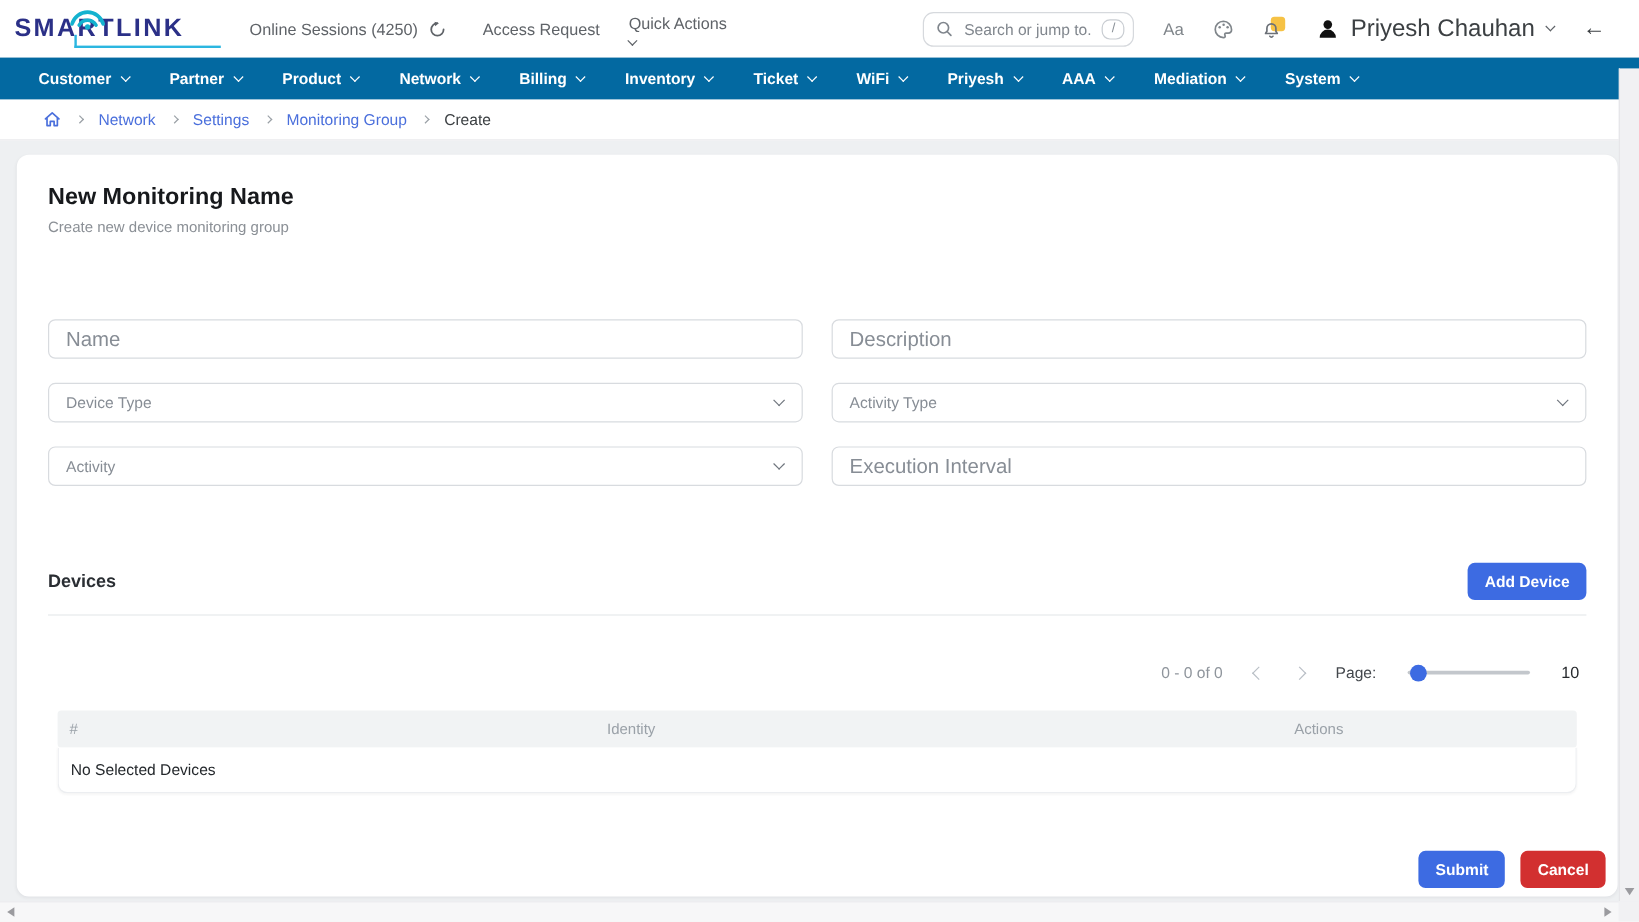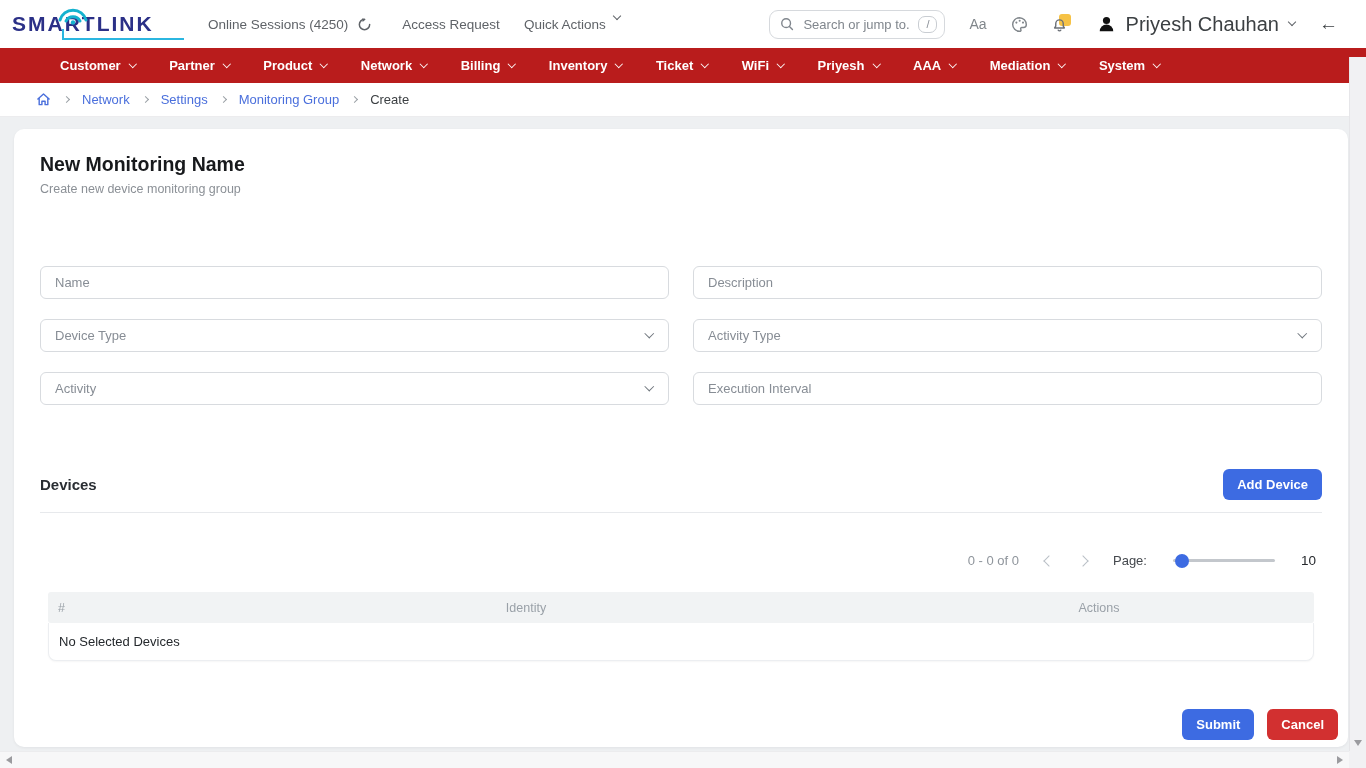--- a/index.html
+++ b/index.html
@@ -13,42 +13,42 @@
   .topbar { height:48px; background:#fff; display:flex; align-items:center; padding:0 14px 0 12px; }
   .logo { position:relative; width:196px; flex:0 0 auto; }
   .logo-text { font-size:21px; font-weight:800; letter-spacing:2px; color:#2b3087; }
   .logo-underline { position:absolute; left:50px; bottom:-4px; width:122px; height:2px; background:#2bb6e0; }
   .logo-tick { position:absolute; left:50px; bottom:-4px; width:2px; height:11px; background:#2bb6e0; }
   .wifi-arcs { position:absolute; left:44px; top:-7px; }
   .hd-text { font-size:13.5px; color:#5f6368; white-space:nowrap; }
   .sessions { }
   .refresh { margin-left:9px; display:flex; align-items:center; cursor:pointer; }
   .access { margin-left:30px; cursor:pointer; }
-  .quick { margin-left:24px; display:flex; gap:8px; cursor:pointer; }
+  .quick { margin-left:24px; display:flex; gap:8px; cursor:pointer;flex-direction:column; }
   .chev { width:7px; height:7px; border-right:1.8px solid currentColor; border-bottom:1.8px solid currentColor;
           transform:rotate(45deg); display:inline-block; margin-top:-4px; }
   .chev.sm { width:6px; height:6px; }
   .searchbox { margin-left:auto; width:176px; height:29px; border:1px solid #d6d9dd; border-radius:9px;
                display:flex; align-items:center; padding:0 7px 0 10px; gap:7px; background:#fff; }
   .searchbox input { border:none; outline:none; flex:1; min-width:0; font-size:13px; color:#3c4043;
                      font-family:"Liberation Sans",sans-serif; background:transparent; }
   .searchbox input::placeholder { color:#80868d; }
   .slash-badge { border:1px solid #c9cdd2; border-radius:7px; color:#8a9097; font-size:11px;
                  padding:1px 7px 2px; line-height:12px; }
   .hd-icon { margin-left:24px; color:#80868b; display:flex; align-items:center; cursor:pointer; }
   .aa { font-size:14px; }
   .bell-wrap { position:relative; width:19px; height:18px; }
   .bell-badge { position:absolute; right:0; top:-1px; width:12px; height:12px; background:#f6c245; border-radius:3px; }
   .bell-svg { position:absolute; left:0; bottom:0; }
   .user { margin-left:26px; display:flex; align-items:center; gap:10px; cursor:pointer; }
   .user-name { font-size:20px; color:#3c4043; font-weight:500; }
   .back-arrow { margin-left:24px; margin-right:14px; font-size:19px; color:#3c4043; cursor:pointer; }
 
   
-  .navbar { height:35px; background:#b91c1c; display:flex; align-items:center; padding-left:60px; gap:34px; }
+  .navbar { height:35px; background:#0369a1; display:flex; align-items:center; padding-left:32px; gap:34px; }
   .nav-item { display:flex; align-items:center; gap:9px; color:#fff; font-size:13px; font-weight:600; cursor:pointer; white-space:nowrap; }
   .nav-item .chev { width:5.5px; height:5.5px; border-width:1.6px; }
 
   
   .crumbbar { height:34px; background:#fff; display:flex; align-items:center; padding-left:36px; gap:13px;
               font-size:13px; width:1349px; border-bottom:1px solid #ececee; }
   .crumb-link { color:#4a6fdc; cursor:pointer; }
   .crumb-current { color:#3c4043; }
   .crumb-sep { width:5px; height:5px; border-top:1.5px solid #9aa0a6; border-right:1.5px solid #9aa0a6;
                transform:rotate(45deg); display:inline-block; }
@@ -56,21 +56,21 @@
   
   .content { padding:12px 18px 0 14px; width:1349px; }
   .card { background:#fff; border-radius:10px; box-shadow:0 1px 3px rgba(16,24,40,.06);
           height:618px; padding:24px 26px; position:relative; width:1334px; }
   .page-title { font-size:19.5px; font-weight:700; color:#17191c; margin:0; }
   .page-subtitle { font-size:12.5px; color:#8b9096; margin-top:6px; }
 
   .form-grid { margin-top:70px; display:grid; grid-template-columns:1fr 1fr; column-gap:24px; row-gap:20px; }
   .field { height:33px; border:1px solid #d8dbdf; border-radius:6px; background:#fff;
            display:flex; align-items:center; padding:0 14px; font-size:13px; color:#878d95; position:relative; }
-  .field input { border:none; outline:none; width:100%; font-size:13px; color:#0f172a;
+  .field input { border:none; outline:none; width:100%; font-size:17px; color:#0f172a;
                  font-family:"Liberation Sans",sans-serif; background:transparent; padding:0; }
   .field input::placeholder { color:#878d95; }
   .select-field { cursor:pointer; justify-content:space-between; }
   .select-field .chev { color:#6f757d; width:6.5px; height:6.5px; border-width:1.7px; margin-right:2px; }
 
   .devices-row { margin-top:64px; display:flex; align-items:center; justify-content:space-between; }
   .devices-title { font-size:15px; font-weight:600; color:#2a2e33; }
   .btn { border:none; border-radius:6px; color:#fff; font-size:13px; font-weight:700;
          padding:8px 14px; cursor:pointer; font-family:"Liberation Sans",sans-serif; }
   .btn-blue { background:#3d6be2; }

